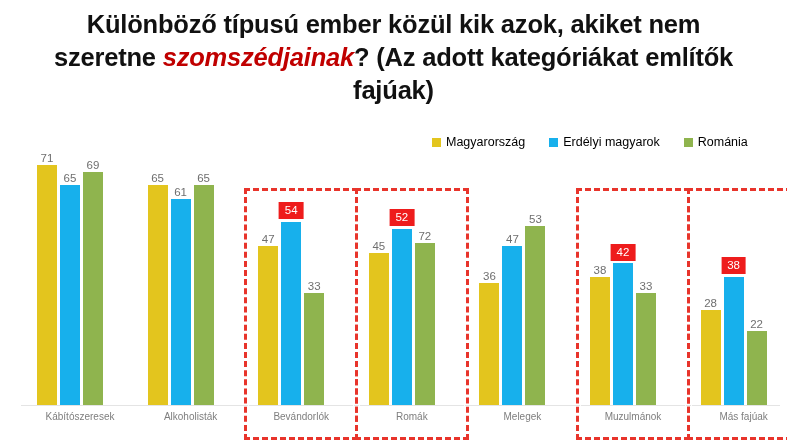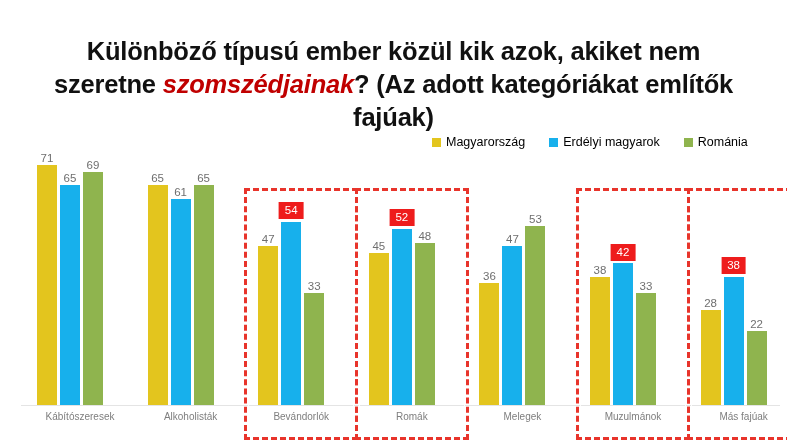--- a/index.html
+++ b/index.html
@@ -21,21 +21,20 @@
     position: absolute;
     left: 18px;
     top: 8px;
     width: 751px;
     text-align: center;
     font-size: 25.5px;
     line-height: 33px;
     font-weight: bold;
     color: #111111;
     letter-spacing: -0.2px;
-    margin-top: 27px;
   }
   #chart-title .accent {
     color: #C00000;
     font-style: italic;
     font-weight: bold;
   }
 
   
   #legend {
     position: absolute;
@@ -230,21 +229,21 @@
             <div class="bar-slot" style="left: 0px; height: 250px;">
               <div class="bar" title="Magyarország – Romák: 45" style="height: 152.1px; background: rgb(227, 197, 30);"></div>
               <div class="bar-label" style="bottom: 153.1px;">45</div>
             </div>
             <div class="bar-slot" style="left: 23px; height: 250px;">
               <div class="bar" title="Erdélyi magyarok – Romák: 52" style="height: 175.76px; background: rgb(23, 176, 236);"></div>
               <div class="bar-label hl" style="bottom: 178.76px;">52</div>
             </div>
             <div class="bar-slot" style="left: 46px; height: 250px;">
               <div class="bar" title="Románia – Romák: 48" style="height: 162.24px; background: rgb(143, 180, 78);"></div>
-              <div class="bar-label" style="bottom: 163.24px;">48</div>
+              <div class="bar-label" style="bottom: 163.24px;">72</div>
             </div>
           </div>
           <div class="cat-label">Romák</div>
         </div>
         <div class="group" style="left: 472.4px; width: 86px;">
           <div class="bars">
             <div class="bar-slot" style="left: 0px; height: 250px;">
               <div class="bar" title="Magyarország – Melegek: 36" style="height: 121.68px; background: rgb(227, 197, 30);"></div>
               <div class="bar-label" style="bottom: 122.68px;">36</div>
             </div>

